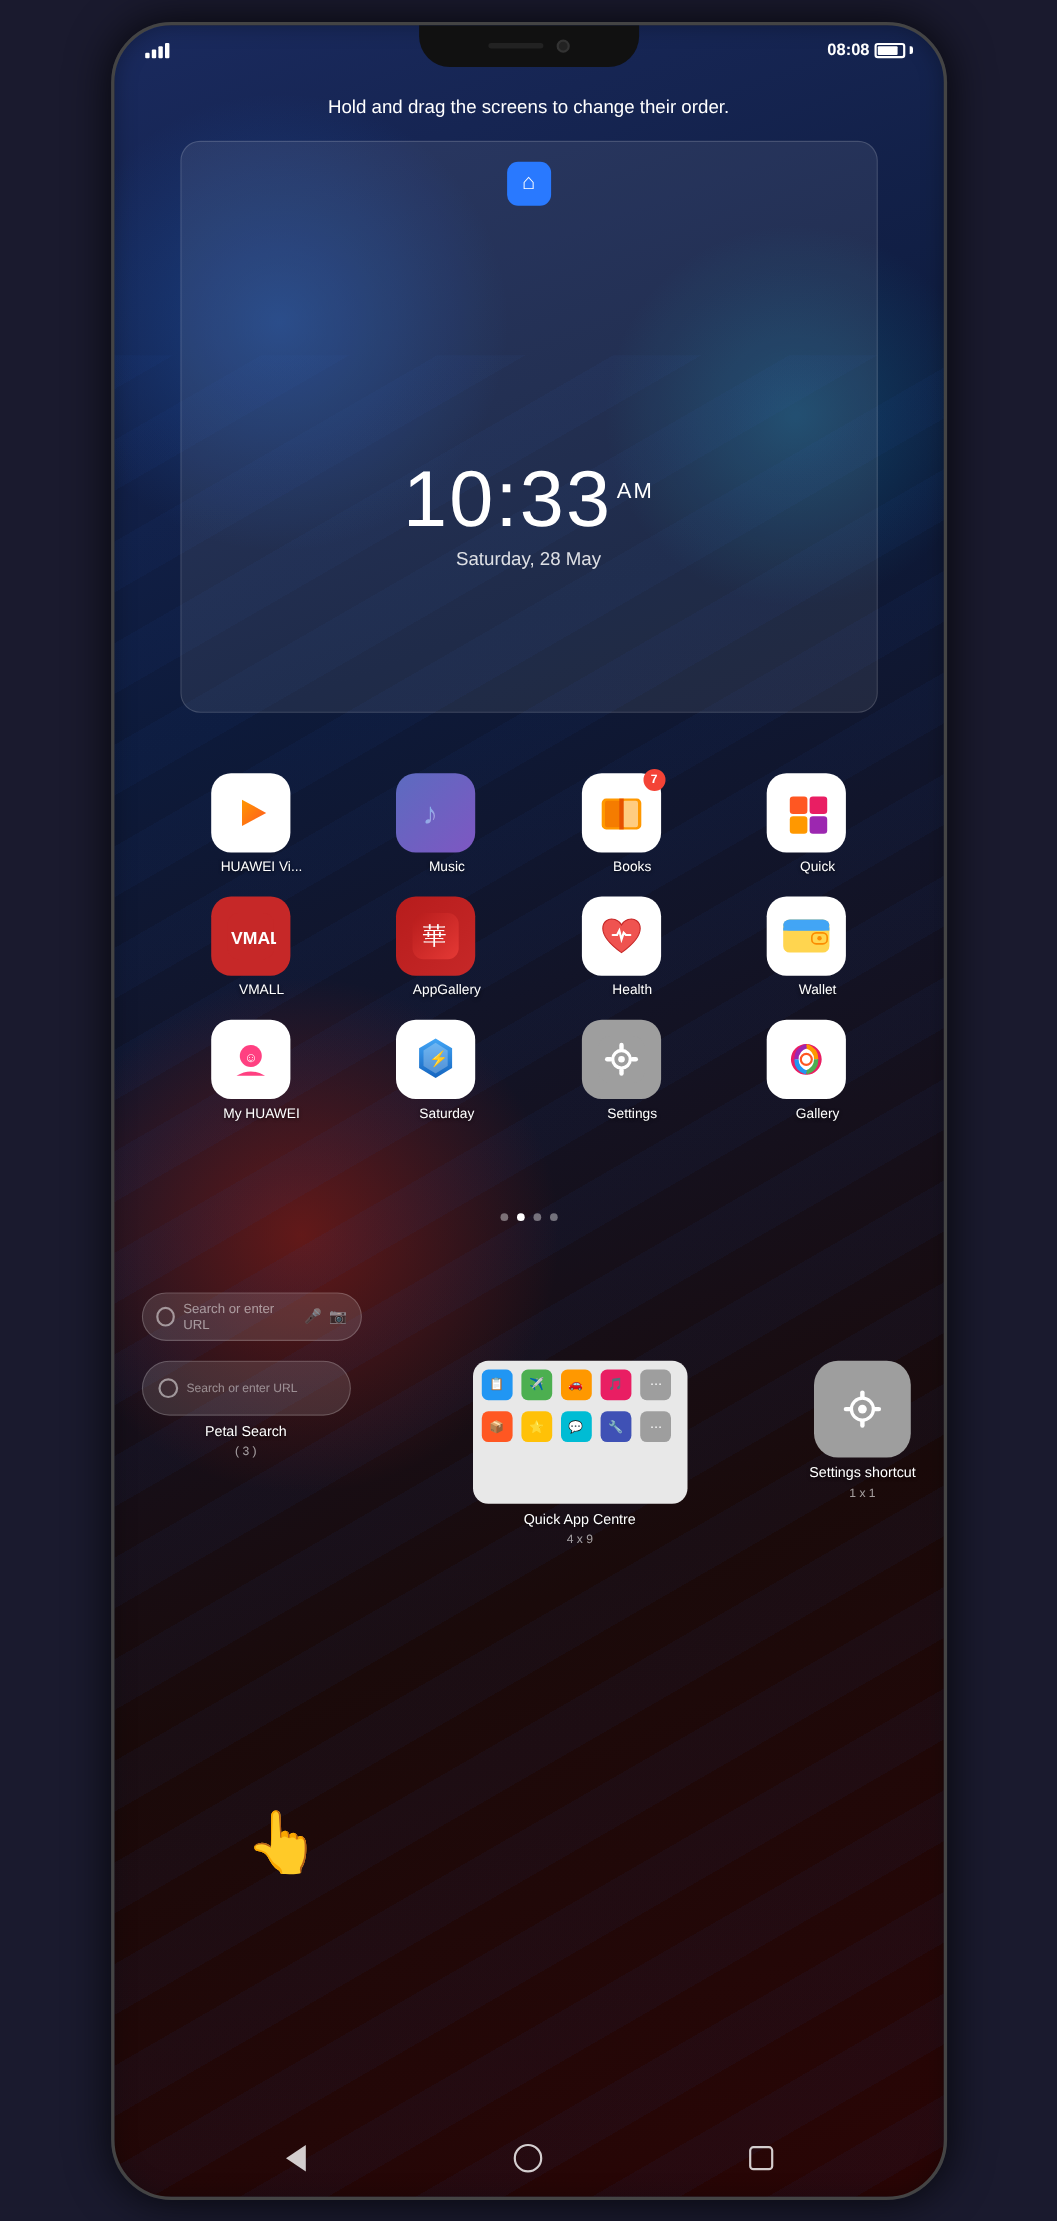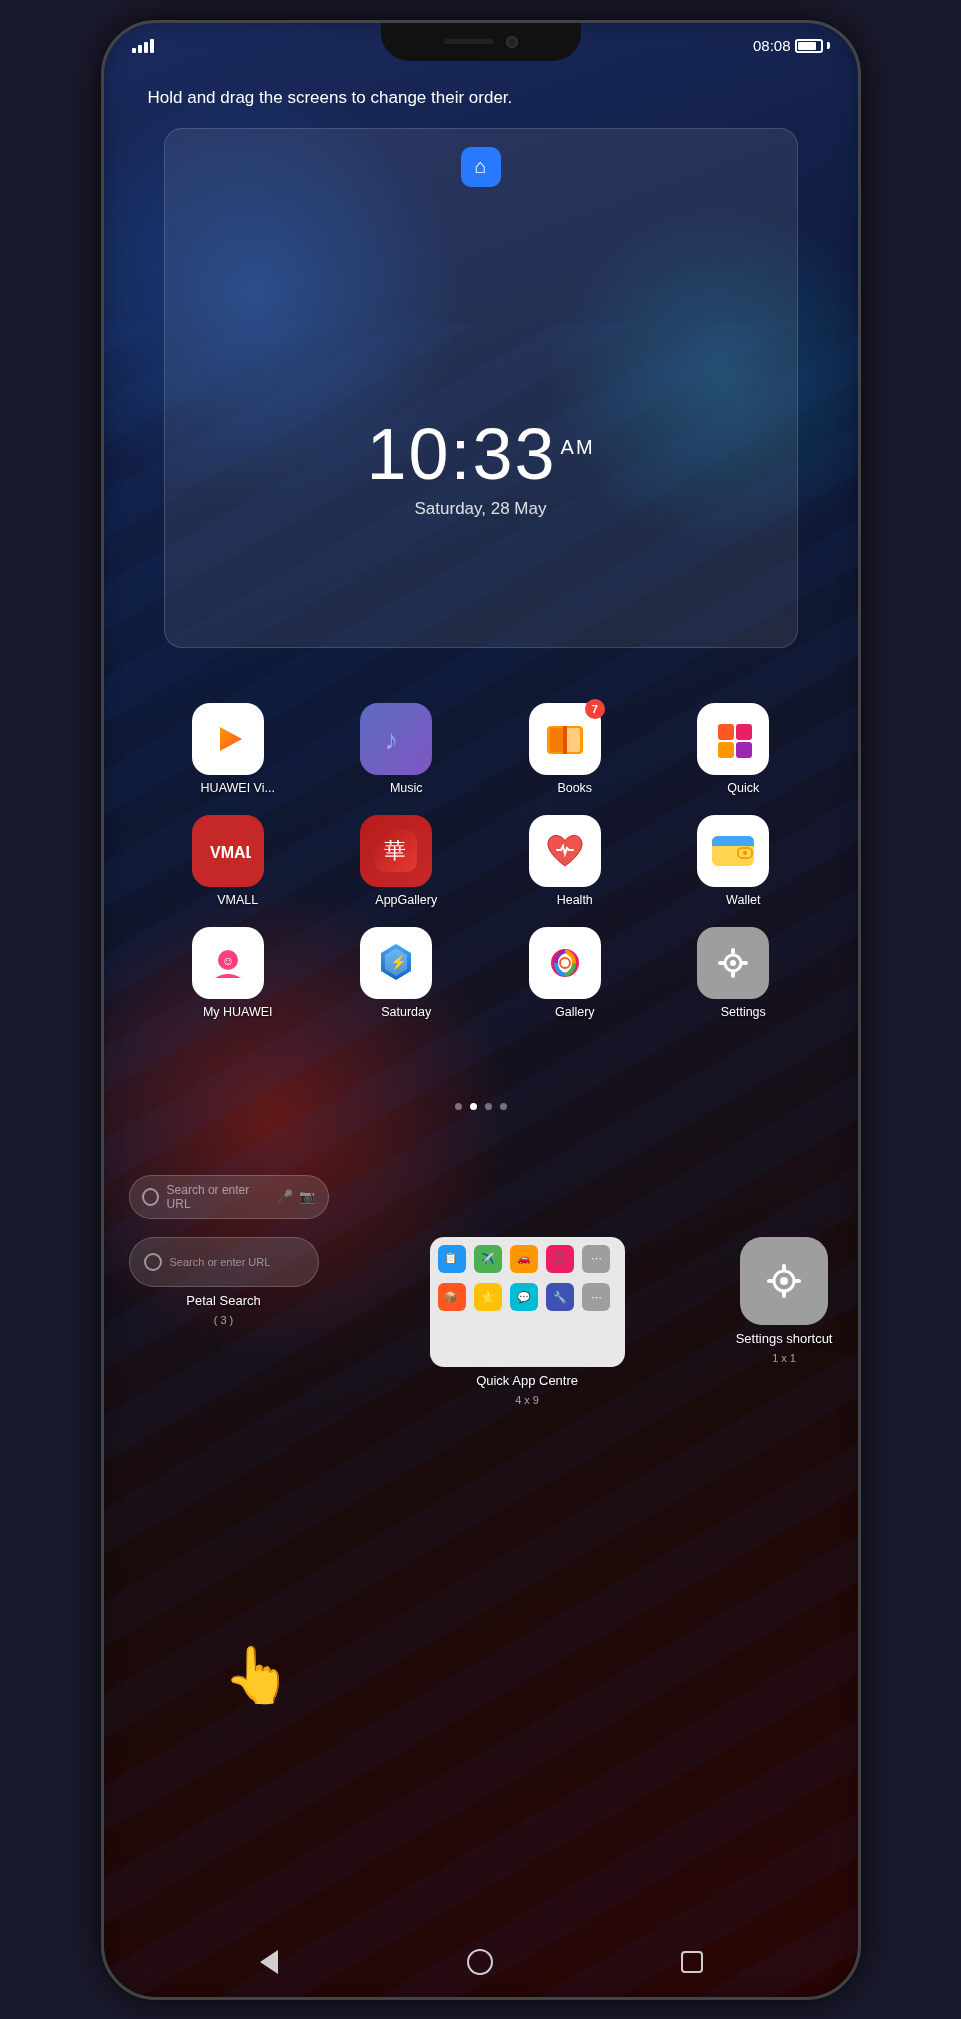--- a/index.html
+++ b/index.html
@@ -70,21 +70,21 @@
       gap: 2px;
     }
     .signal-bar {
       width: 4px;
       background: white;
       border-radius: 1px;
     }
     .time-text {
       color: white;
       font-size: 15px;
-      font-weight: 400;
+      font-weight: 700;
       margin-left: 22px;
     }
     .battery-icon {
       display: flex;
       align-items: center;
       gap: 4px;
     }
     .battery-body {
       width: 28px;
       height: 14px;
@@ -106,21 +106,21 @@
       height: 7px;
       background: white;
       border-radius: 0 2px 2px 0;
     }
     
     .instruction-text {
       position: absolute;
       top: 65px;
       left: 0;
       right: 0;
-      text-align: left;
+      text-align: center;
       color: white;
       font-size: 17px;
       font-weight: 400;
       padding: 0 44px;
     }
     
     .home-card {
       position: absolute;
       top: 105px;
       left: 60px;
@@ -595,46 +595,46 @@
             </defs>
             <path d="M23 4 L38 13 L38 31 L23 40 L8 31 L8 13 Z" fill="url(#opg)"></path>
             <path d="M23 8 L34 15 L34 29 L23 36 L12 29 L12 15 Z" fill="white" opacity="0.25"></path>
             <text x="17" y="27" font-size="14" fill="white">⚡</text>
           </svg>
         </div>
         <span class="app-label">Saturday</span>
       </div>
 
       <div class="app-item">
-        <div class="app-icon icon-gallery">
-          <svg width="46" height="46" viewBox="0 0 46 46">
-            <circle cx="23" cy="23" r="12" fill="none" stroke="#e91e63" stroke-width="4"></circle>
-            <path d="M23 11 Q32 14 32 23" stroke="#ff9800" stroke-width="4" fill="none"></path>
-            <path d="M32 23 Q32 32 23 35" stroke="#4caf50" stroke-width="4" fill="none"></path>
-            <path d="M23 35 Q14 32 14 23" stroke="#2196f3" stroke-width="4" fill="none"></path>
-            <path d="M14 23 Q14 14 23 11" stroke="#9c27b0" stroke-width="4" fill="none"></path>
-            <circle cx="23" cy="23" r="5" fill="none" stroke="#ff5722" stroke-width="2"></circle>
-          </svg>
-        </div>
-        <span class="app-label">Gallery</span>
-      </div>
-
-      <div class="app-item">
         <div class="app-icon icon-settings">
           <svg width="46" height="46" viewBox="0 0 46 46">
             <rect x="2" y="2" width="42" height="42" rx="10" fill="#9e9e9e"></rect>
             <circle cx="23" cy="23" r="8" fill="none" stroke="white" stroke-width="3"></circle>
             <circle cx="23" cy="23" r="3" fill="white"></circle>
             <rect x="21" y="8" width="4" height="7" rx="2" fill="white"></rect>
             <rect x="21" y="31" width="4" height="7" rx="2" fill="white"></rect>
             <rect x="8" y="21" width="7" height="4" rx="2" fill="white"></rect>
             <rect x="31" y="21" width="7" height="4" rx="2" fill="white"></rect>
           </svg>
         </div>
         <span class="app-label">Settings</span>
+      </div>
+
+      <div class="app-item">
+        <div class="app-icon icon-gallery">
+          <svg width="46" height="46" viewBox="0 0 46 46">
+            <circle cx="23" cy="23" r="12" fill="none" stroke="#e91e63" stroke-width="4"></circle>
+            <path d="M23 11 Q32 14 32 23" stroke="#ff9800" stroke-width="4" fill="none"></path>
+            <path d="M32 23 Q32 32 23 35" stroke="#4caf50" stroke-width="4" fill="none"></path>
+            <path d="M23 35 Q14 32 14 23" stroke="#2196f3" stroke-width="4" fill="none"></path>
+            <path d="M14 23 Q14 14 23 11" stroke="#9c27b0" stroke-width="4" fill="none"></path>
+            <circle cx="23" cy="23" r="5" fill="none" stroke="#ff5722" stroke-width="2"></circle>
+          </svg>
+        </div>
+        <span class="app-label">Gallery</span>
       </div>
     </div>
   </div>
 
   <div class="page-dots">
     <div class="dot"></div>
     <div class="dot active"></div>
     <div class="dot"></div>
     <div class="dot"></div>
   </div>

